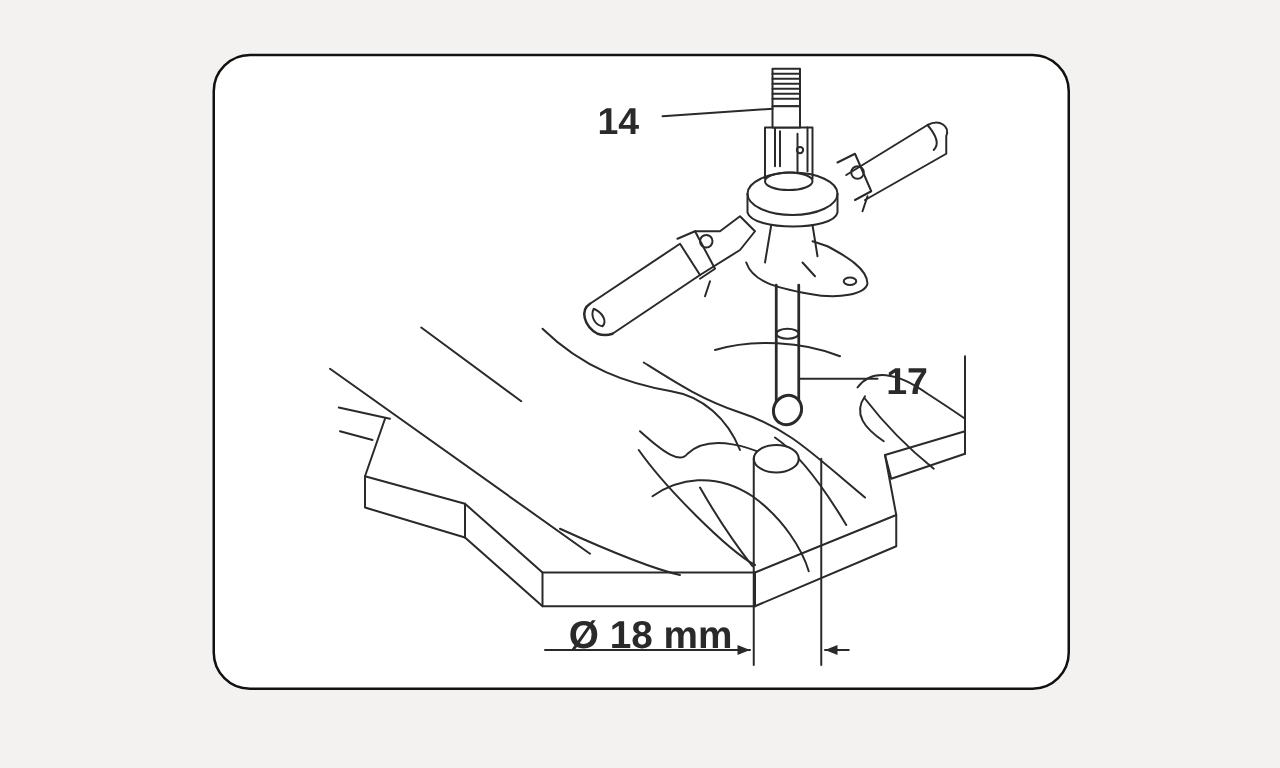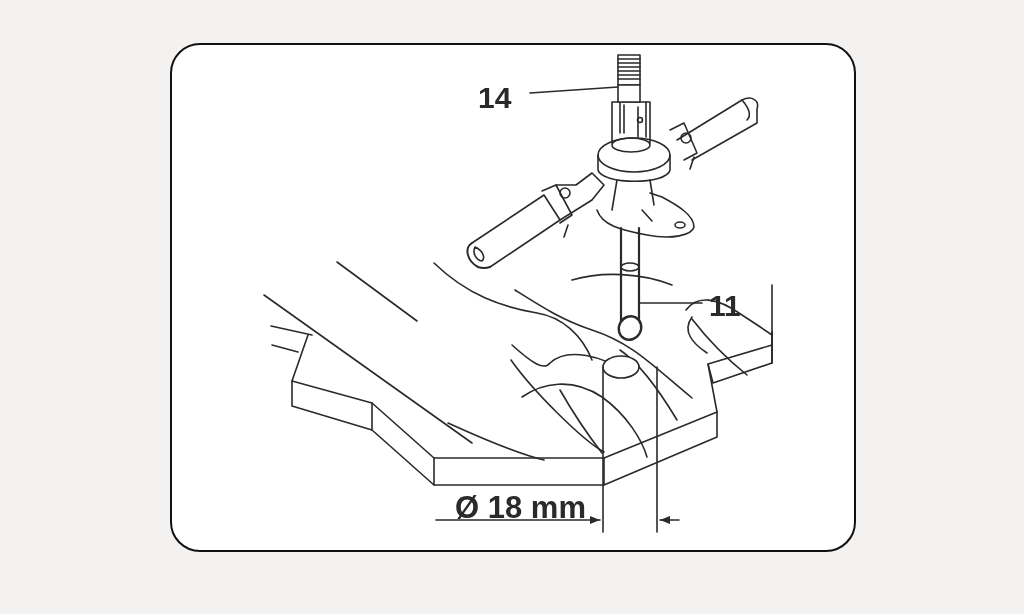--- a/index.html
+++ b/index.html
@@ -135,15 +135,15 @@
       <line x1="446" y1="22" x2="468" y2="22"></line>
       <line x1="446" y1="26" x2="468" y2="26"></line>
       <line x1="446" y1="30" x2="468" y2="30"></line>
       <line x1="446" y1="34" x2="468" y2="34"></line>
       <rect x="446" y="40" width="22" height="17" fill="#ffffff"></rect>
       <line x1="358" y1="48" x2="446" y2="42"></line>
     </g>
   </svg>
 
   <span class="label label-14">14</span>
-  <span class="label label-15">11</span>
+  <span class="label label-15">17</span>
   <span class="label label-dim">Ø 18 mm</span>
 </div>
 
 </body></html>

